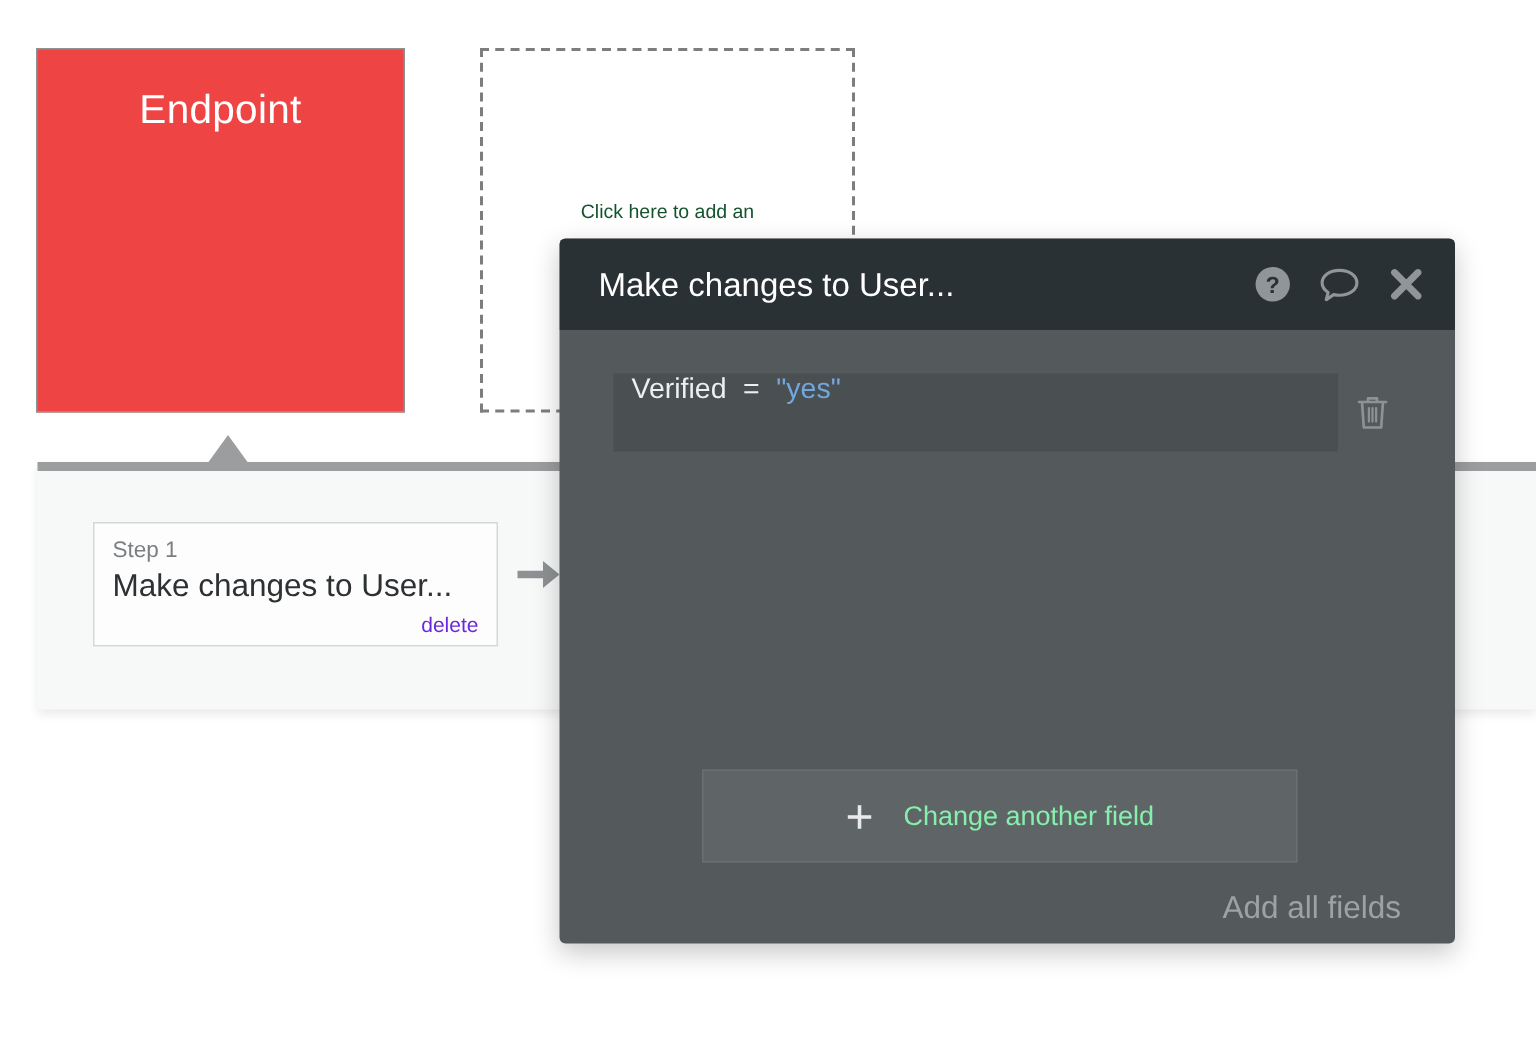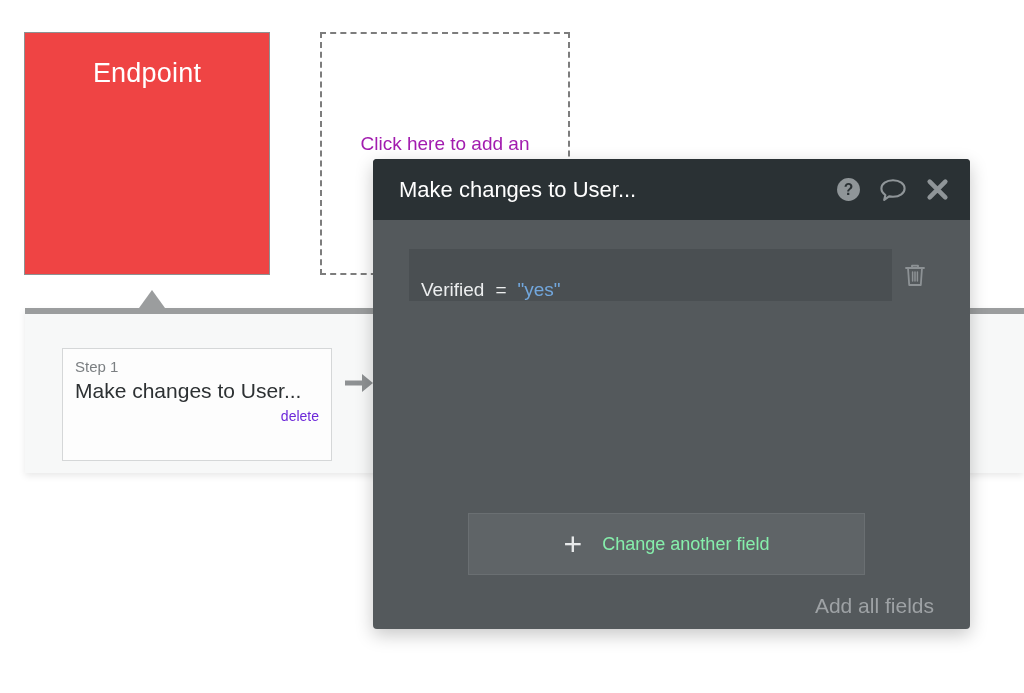--- a/index.html
+++ b/index.html
@@ -59,22 +59,22 @@
     border: 2px dashed #7d7d7d;
     box-sizing: border-box;
     background: #ffffff;
   }
   #add-action-placeholder .ph-text {
     position: absolute;
     left: 0;
     right: 0;
     top: 99px;
     text-align: center;
-    font-size: 19px;
-    color: #a21caf;
+    font-size: 13px;
+    color: #14532d;
     white-space: nowrap;
   }
 
   
   #workflow-panel {
     position: absolute;
     left: 25px;
     top: 308px;
     width: 999px;
     height: 165px;
@@ -92,21 +92,21 @@
     border-left: 13px solid transparent;
     border-right: 13px solid transparent;
     border-bottom: 18px solid #9b9d9e;
   }
 
   #step-card {
     position: absolute;
     left: 62px;
     top: 348px;
     width: 270px;
-    height: 113px;
+    height: 83px;
     background: #fdfdfd;
     border: 1px solid #d5d7d8;
     box-sizing: border-box;
     padding: 8px 12px 0 12px;
   }
   #step-card .step-num {
     font-size: 15px;
     color: #7b7f82;
     line-height: 20px;
   }
@@ -216,21 +216,21 @@
     height: 52px;
     padding: 0 32px 0 36px;
     display: flex;
     align-items: center;
   }
   #field-expression {
     flex: 1;
     height: 52px;
     background: #4a4f52;
     display: flex;
-    align-items: flex-end;
+    align-items: flex-start;
     padding-left: 12px;
     box-sizing: border-box;
     font-size: 19px;
     cursor: text;
     gap: 11px;
   }
   .field-name { color: #eceeef; }
   .field-operator { color: #eceeef; }
   .field-value { color: #72a7dd; }
   #delete-field-button {

